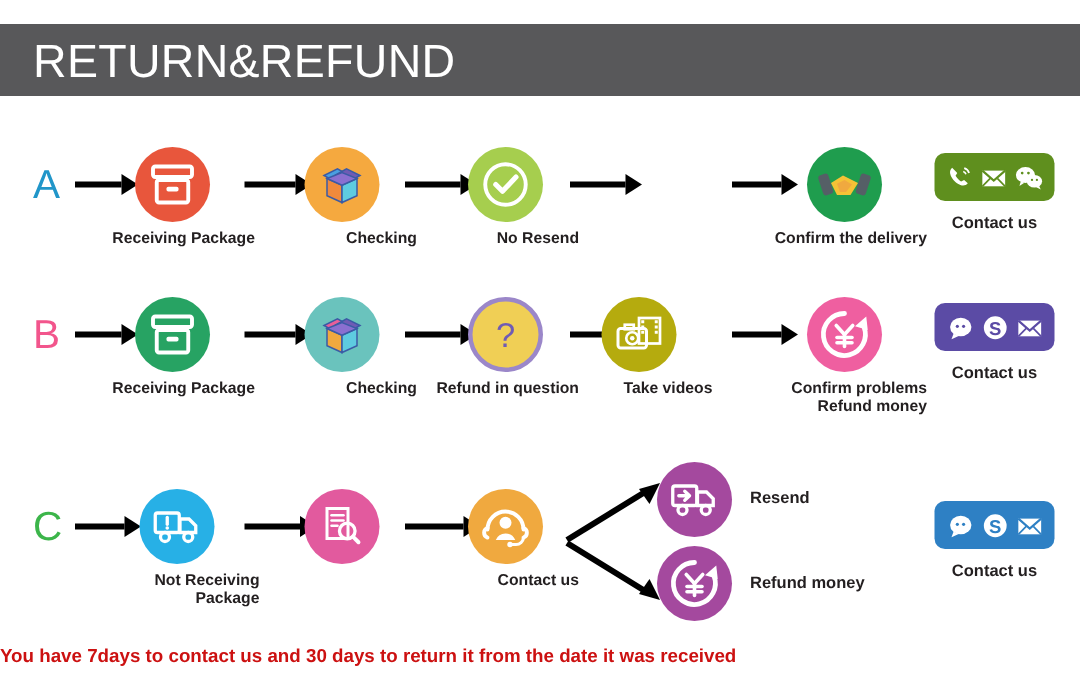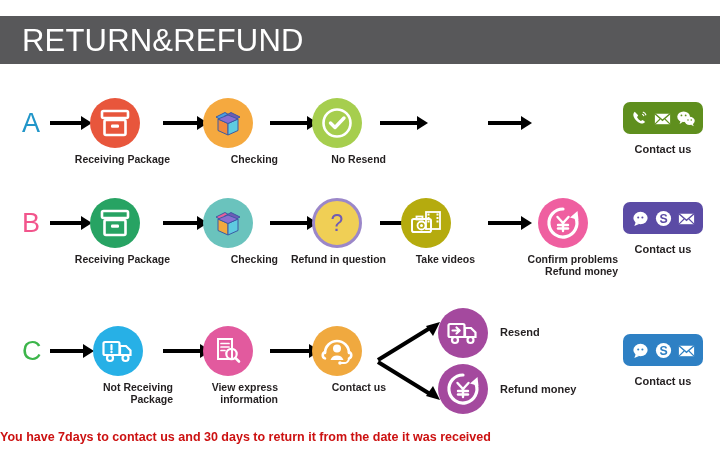--- a/index.html
+++ b/index.html
@@ -148,20 +148,31 @@
       <div class="shaft" style="width:37px;"></div>
         <div class="head" style="left:37px;"></div>
     </div>
 
 
     <div class="arrow" style="left:488px;width:44px;">
       <div class="shaft" style="width:33px;"></div>
         <div class="head" style="left:33px;"></div>
     </div>
 
+    <div class="step" style="left:508px;width:110px;">
+      <div class="circle" style="background:#1f9d4e">
+        <svg width="36" height="28" viewBox="0 0 36 28">
+          <rect x="2" y="7" width="7" height="14" rx="2" fill="#555f66" transform="rotate(-18 5.5 14)"></rect>
+          <rect x="27" y="7" width="7" height="14" rx="2" fill="#555f66" transform="rotate(18 30.5 14)"></rect>
+          <polygon points="9,13 17,8 27,13 22,21 13,21" fill="#f5c236"></polygon>
+          <polygon points="13,13.5 18,11 23,14 19,19 15,19" fill="#f0a93f"></polygon>
+        </svg>
+      </div>
+      <div class="step-label">Confirm the delivery</div>
+    </div>
 
     <div class="contact" style="left:620px;width:86px;top:4px;">
       <div class="contact-box" style="background:#5f8f1e">
         <span>
           <svg width="19" height="19" viewBox="0 0 20 20">
             <path d="M5 3 C3.6 4.2 3 6 4 8.4 C5.2 11.3 8 14 10.8 15 C13 15.8 14.8 15.2 16 13.8 L13.4 11.6 L11.3 12.7 C10 11.8 8.2 10 7.4 8.6 L8.6 6.6 Z" fill="#fff"></path>
             <path d="M13.5 3.2 a5.2 5.2 0 0 1 3.4 3.4" fill="none" stroke="#fff" stroke-width="1.2"></path>
             <path d="M12.8 5.6 a3 3 0 0 1 1.9 1.9" fill="none" stroke="#fff" stroke-width="1.2"></path>
           </svg>
         </span>
@@ -355,22 +366,20 @@
           <path d="M5 3 h14 v20 h-14 Z" fill="none" stroke="#fff" stroke-width="2"></path>
           <g stroke="#fff" stroke-width="1.7" stroke-linecap="round">
             <line x1="8" y1="7.5" x2="16" y2="7.5"></line>
             <line x1="8" y1="11" x2="16" y2="11"></line>
             <line x1="8" y1="14.5" x2="12" y2="14.5"></line>
           </g>
           <circle cx="18.5" cy="18" r="5.2" fill="none" stroke="#fff" stroke-width="2.2"></circle>
           <line x1="22.3" y1="21.8" x2="26" y2="25.5" stroke="#fff" stroke-width="2.6" stroke-linecap="round"></line>
         </svg>
       </div>
-      <div class="step-label">View express
-information</div>
     </div>
 
     <div class="arrow" style="left:270px;width:50px;top:36px;">
       <div class="shaft" style="width:39px;"></div>
         <div class="head" style="left:39px;"></div>
     </div>
 
     <div class="step" style="left:288px;width:98px;top:18px;">
       <div class="circle" style="background:#f0a93f">
         <svg width="34" height="32" viewBox="0 0 34 32">

